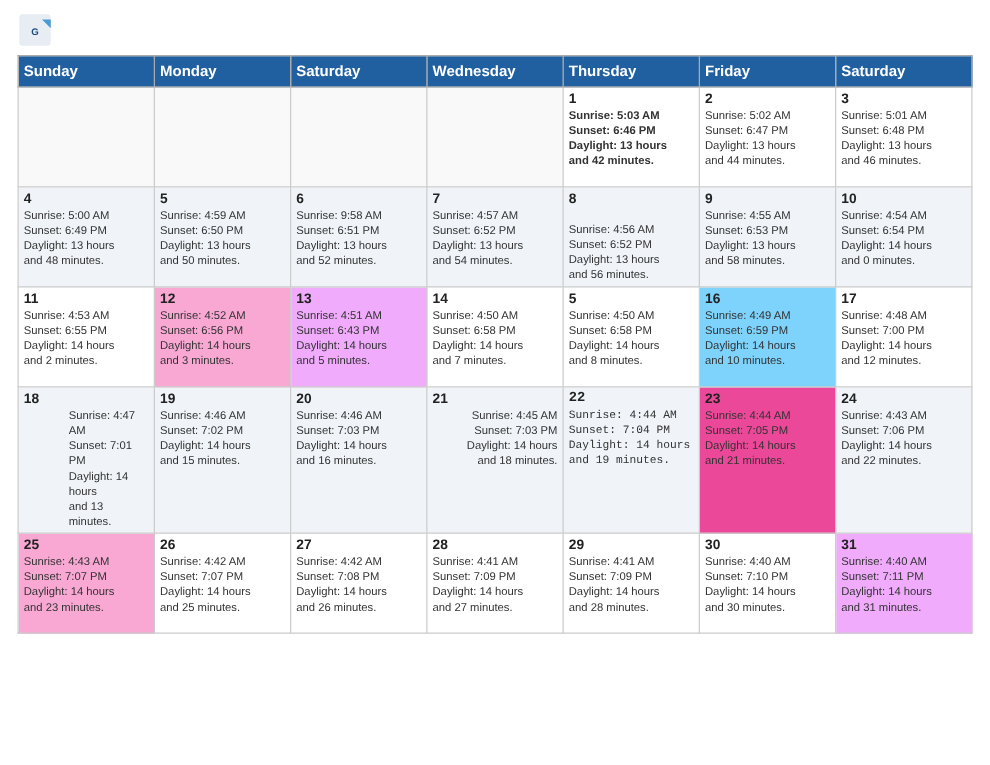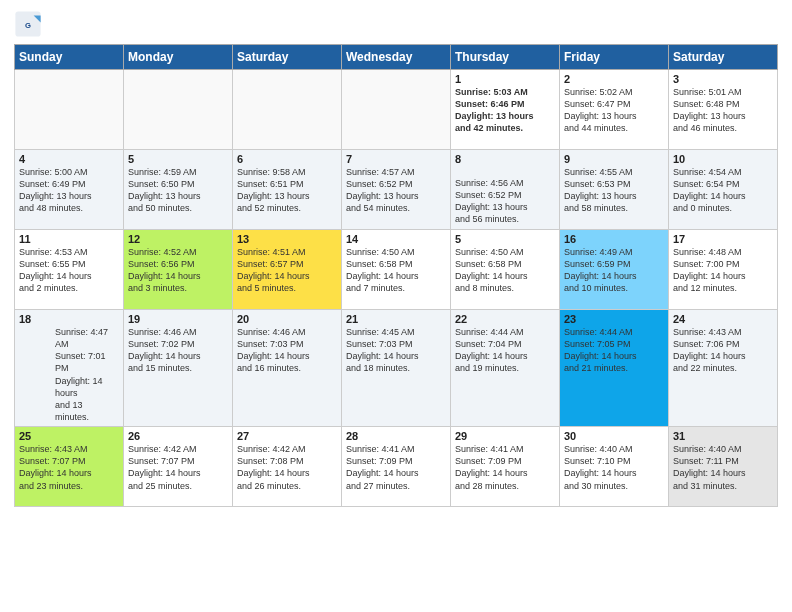--- a/index.html
+++ b/index.html
@@ -199,31 +199,31 @@
           </td>
         </tr>
         <tr>
           <td style="background: rgb(255, 255, 255);">
             <span class="day-number">11</span>
             <div class="day-info" style="white-space: pre-line;">Sunrise: 4:53 AM
 Sunset: 6:55 PM
 Daylight: 14 hours
 and 2 minutes.</div>
           </td>
-          <td style="background: #bef264;">
+          <td style="background: #f9a8d4;">
             <span class="day-number">12</span>
             <div class="day-info" style="white-space: pre-line;">Sunrise: 4:52 AM
 Sunset: 6:56 PM
 Daylight: 14 hours
 and 3 minutes.</div>
           </td>
-          <td style="background: #fde047;">
+          <td style="background: #f0abfc;">
             <span class="day-number">13</span>
             <div class="day-info" style="white-space: pre-line;">Sunrise: 4:51 AM
-Sunset: 6:57 PM
+Sunset: 6:43 PM
 Daylight: 14 hours
 and 5 minutes.</div>
           </td>
           <td style="background: rgb(255, 255, 255);">
             <span class="day-number">14</span>
             <div class="day-info" style="white-space: pre-line;">Sunrise: 4:50 AM
 Sunset: 6:58 PM
 Daylight: 14 hours
 and 7 minutes.</div>
           </td>
@@ -266,49 +266,49 @@
           </td>
           <td style="background: rgb(240, 244, 248);">
             <span class="day-number">20</span>
             <div class="day-info" style="white-space: pre-line;">Sunrise: 4:46 AM
 Sunset: 7:03 PM
 Daylight: 14 hours
 and 16 minutes.</div>
           </td>
           <td style="background: rgb(240, 244, 248);">
             <span class="day-number">21</span>
-            <div class="day-info" style="white-space: pre-line;">Sunrise: 4:45 AM
+            <div class="day-info" style="white-space: pre-line; text-align: right;">Sunrise: 4:45 AM
 Sunset: 7:03 PM
 Daylight: 14 hours
 and 18 minutes.</div>
           </td>
-          <td style="background: rgb(240, 244, 248);">
+          <td style="background: rgb(240, 244, 248); font-family: Liberation Mono, monospace;">
             <span class="day-number">22</span>
             <div class="day-info" style="white-space: pre-line;">Sunrise: 4:44 AM
 Sunset: 7:04 PM
 Daylight: 14 hours
 and 19 minutes.</div>
           </td>
-          <td style="background: #0ea5e9;">
+          <td style="background: #ec4899;">
             <span class="day-number">23</span>
             <div class="day-info" style="white-space: pre-line;">Sunrise: 4:44 AM
 Sunset: 7:05 PM
 Daylight: 14 hours
 and 21 minutes.</div>
           </td>
           <td style="background: rgb(240, 244, 248);">
             <span class="day-number">24</span>
             <div class="day-info" style="white-space: pre-line;">Sunrise: 4:43 AM
 Sunset: 7:06 PM
 Daylight: 14 hours
 and 22 minutes.</div>
           </td>
         </tr>
         <tr>
-          <td style="background: #bef264; margin-left: 13px;">
+          <td style="background: #f9a8d4; margin-left: 13px;">
             <span class="day-number">25</span>
             <div class="day-info" style="white-space: pre-line;">Sunrise: 4:43 AM
 Sunset: 7:07 PM
 Daylight: 14 hours
 and 23 minutes.</div>
           </td>
           <td style="background: rgb(255, 255, 255);">
             <span class="day-number">26</span>
             <div class="day-info" style="white-space: pre-line;">Sunrise: 4:42 AM
 Sunset: 7:07 PM
@@ -336,21 +336,21 @@
 Daylight: 14 hours
 and 28 minutes.</div>
           </td>
           <td style="background: rgb(255, 255, 255);">
             <span class="day-number">30</span>
             <div class="day-info" style="white-space: pre-line;">Sunrise: 4:40 AM
 Sunset: 7:10 PM
 Daylight: 14 hours
 and 30 minutes.</div>
           </td>
-          <td style="background: #e5e5e5;">
+          <td style="background: #f0abfc;">
             <span class="day-number">31</span>
             <div class="day-info" style="white-space: pre-line;">Sunrise: 4:40 AM
 Sunset: 7:11 PM
 Daylight: 14 hours
 and 31 minutes.</div>
           </td>
         </tr>
       </tbody>
   </table>
 </div>

